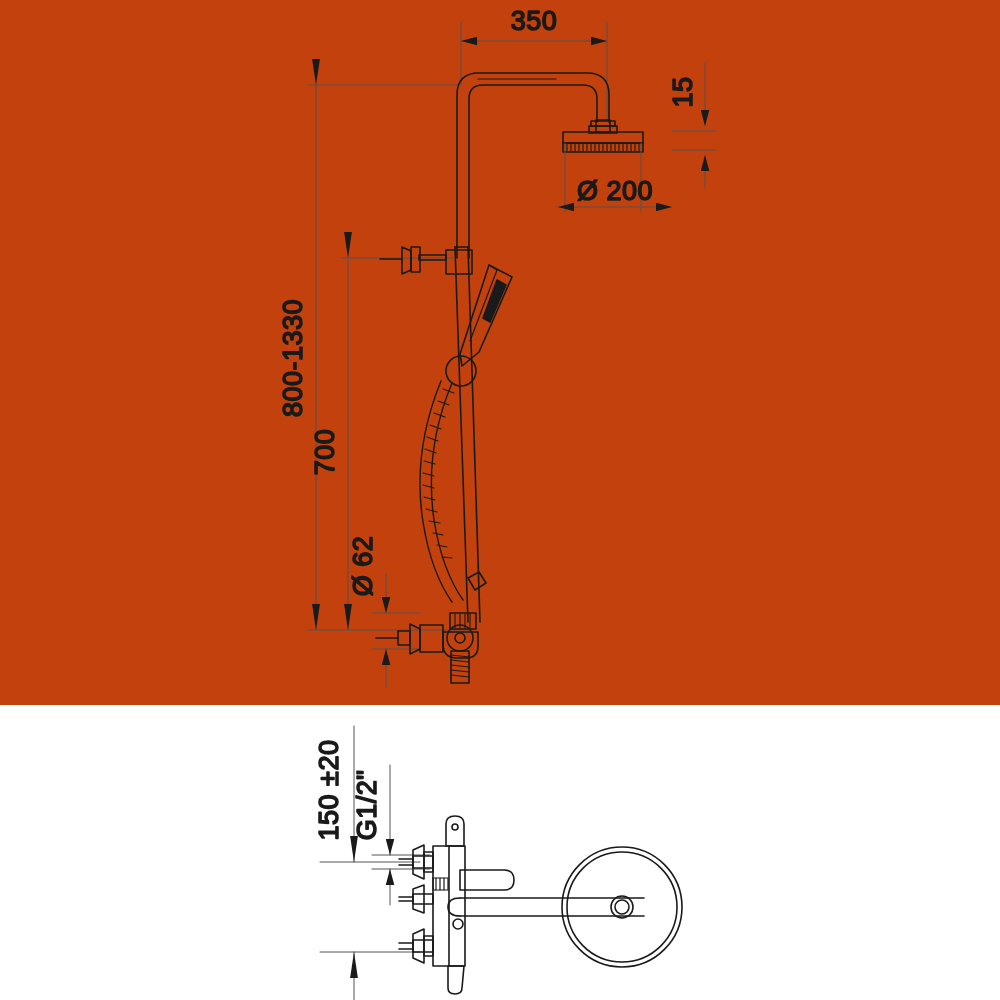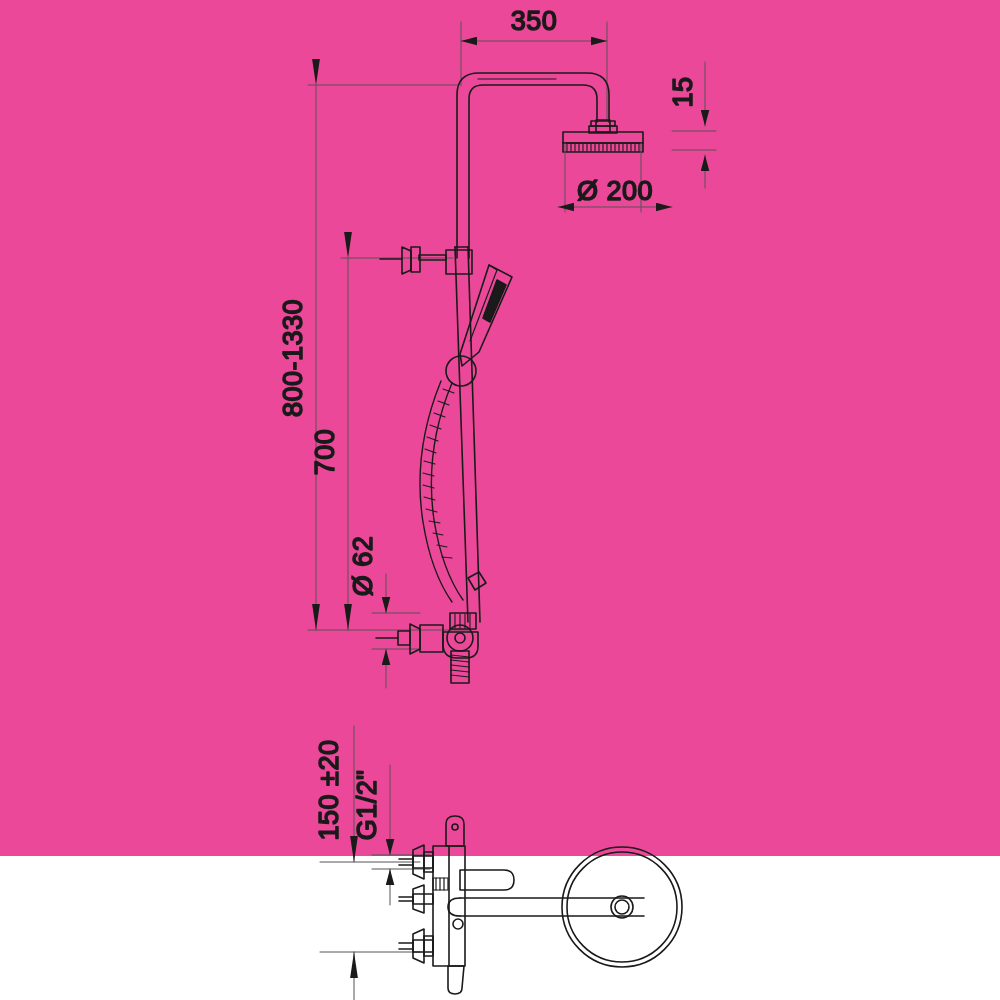--- a/index.html
+++ b/index.html
@@ -1,17 +1,17 @@
 <!DOCTYPE html>
 <html><head>
 <meta charset="utf-8">
 <style>
   html,body{margin:0;padding:0;background:#ffffff;}
   body{width:1000px;height:1000px;overflow:hidden;font-family:"Liberation Sans",sans-serif;}
-  #sheet{position:relative;width:1000px;height:856px;background:#ec4899;}
+  #sheet{position:relative;width:1000px;height:705px;background:#c2410c;}
   svg{display:block;}
   .dimtxt{font-family:"Liberation Sans",sans-serif;font-size:27px;fill:#1a1a1a;letter-spacing:0.5px;}
 </style>
 </head>
 <body>
 
 <div id="sheet">
 <svg width="1000" height="1000" viewBox="0 0 1000 1000">
   <defs>
     <marker id="arrIn" markerWidth="16" markerHeight="9" refX="16" refY="4.5" orient="auto" markerUnits="userSpaceOnUse">

